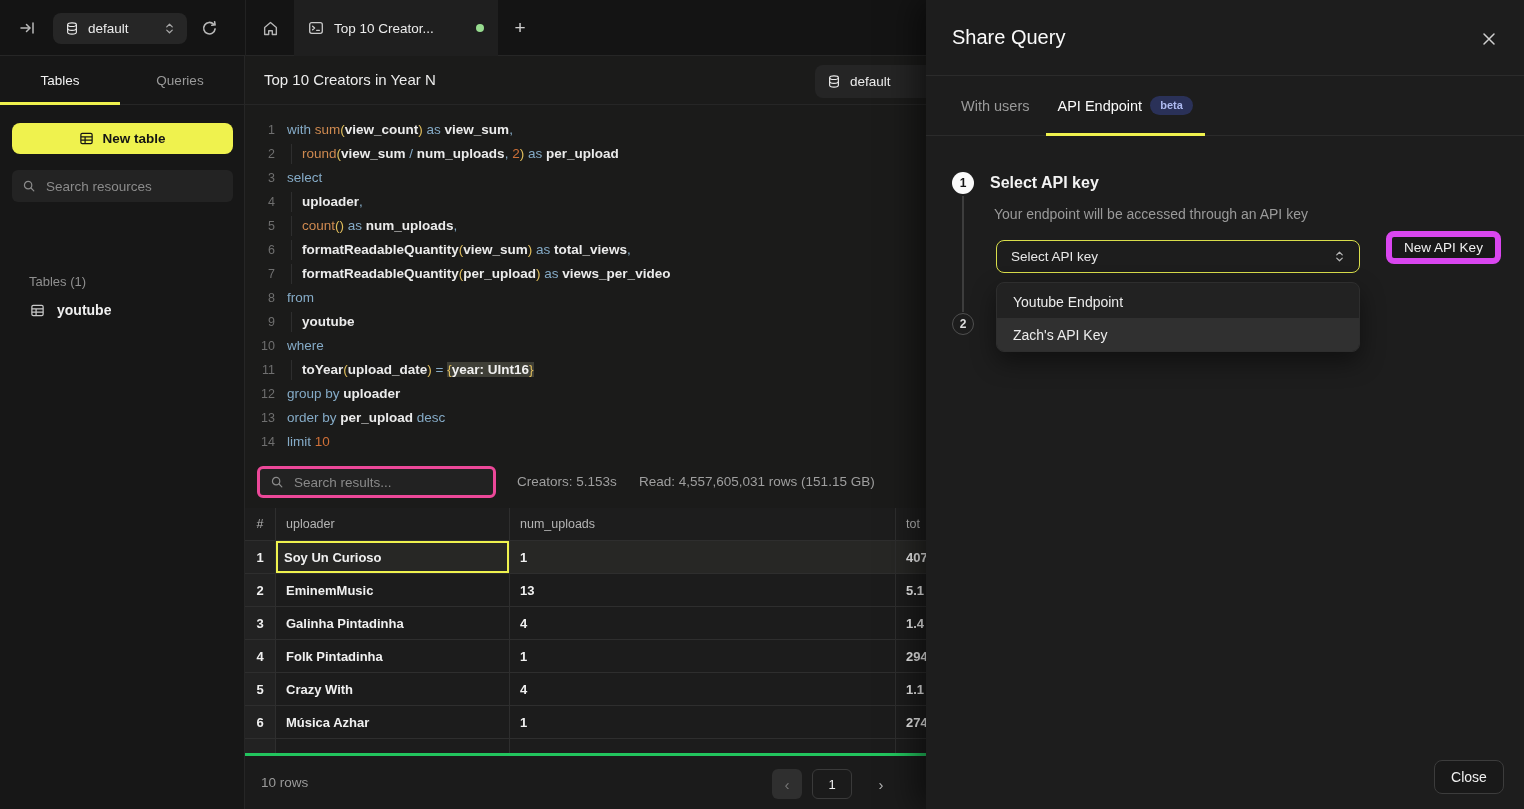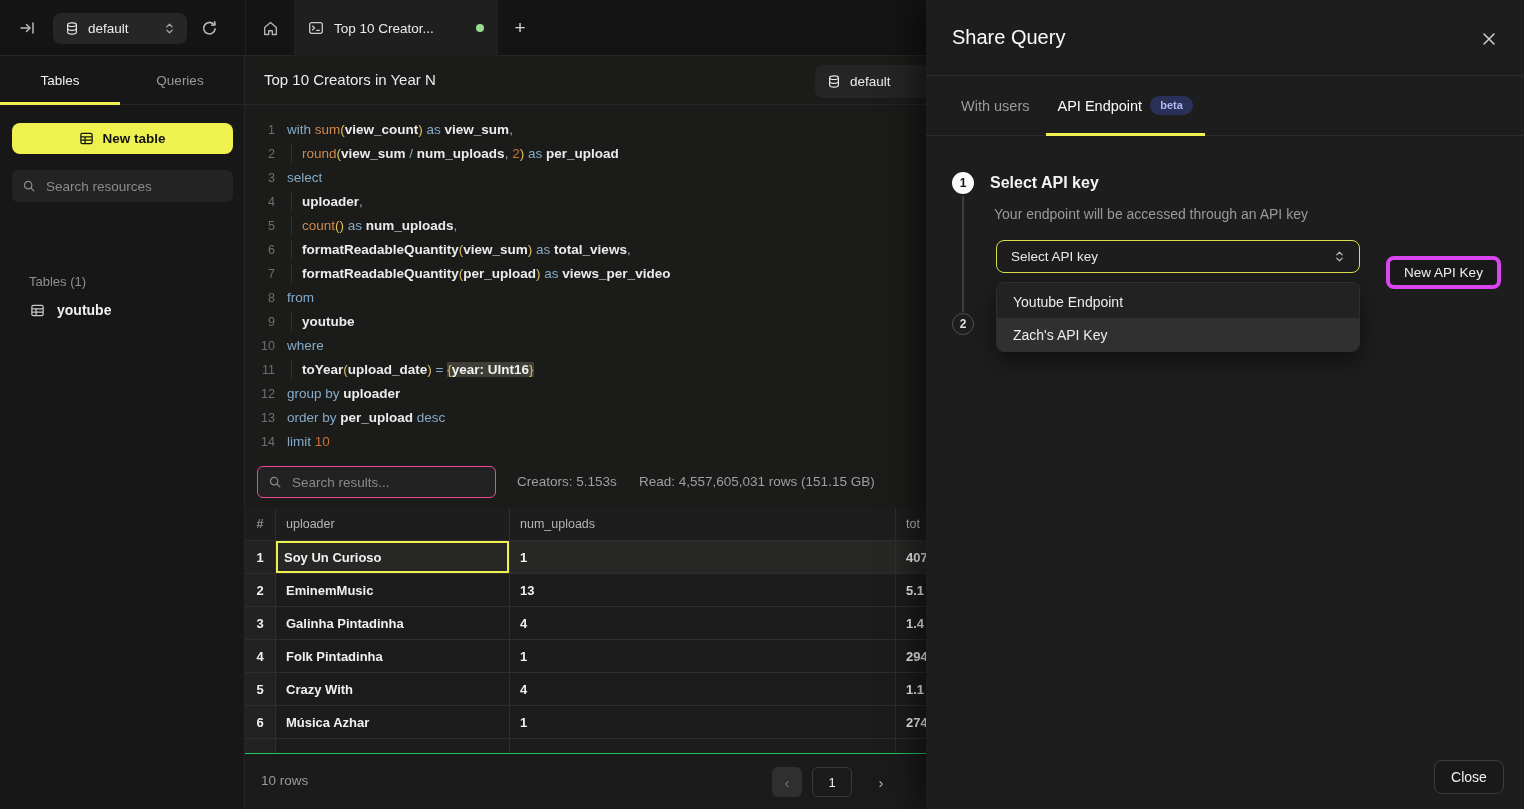--- a/index.html
+++ b/index.html
@@ -49,40 +49,40 @@
   .code{margin-left:12px;white-space:pre;position:relative;}
   .cl.indented .code::before{content:'';position:absolute;left:4px;top:2px;bottom:2px;width:1px;background:#2e2e2e;}
   .tk-kw{color:#85abc7;} .tk-fn{color:#cf8a50;} .tk-par{color:#dfbd5c;}
   .tk-num{color:#cf7038;} .tk-pun,.tk-op{color:#85abc7;}
   .tk-id{color:#ebebeb;font-weight:700;}
   .tk-pbr{color:#dfbd5c;background:#3f3f37;}
   .tk-ptx{color:#f0f0f0;font-weight:700;background:#3f3f37;}
 
   
   .results-toolbar{position:absolute;left:0;top:399px;right:0;height:53px;}
-  .res-search{position:absolute;left:12px;top:11px;width:239px;height:32px;background:#222;border:1px solid #ec4899;border-radius:6px;display:flex;align-items:center;gap:8px;padding:0 10px;color:#8a8a8a;}
+  .res-search{position:absolute;left:12px;top:11px;width:239px;height:32px;background:#222;border:3px solid #ec4899;border-radius:6px;display:flex;align-items:center;gap:8px;padding:0 10px;color:#8a8a8a;}
   .res-search input{background:none;border:none;outline:none;color:#d8d8d8;font-size:13.5px;width:100%;}
   .res-search input::placeholder{color:#8a8a8a;}
   .stat{position:absolute;top:19px;font-size:13.5px;color:#9f9f9f;white-space:nowrap;}
   .stat.elapsed{left:272px;} .stat.read{left:394px;}
 
   
   .grid{position:absolute;left:0;top:452px;right:0;height:245px;overflow:hidden;font-family:"DejaVu Sans Mono",monospace;}
   .g-row{display:flex;height:33px;border-bottom:1px solid #2e2e2e;background:#1c1c1c;}
   .g-row.hdr{background:#1d1d1d;color:#b5b5b5;font-size:12.5px;}
   .g-row.sel{background:#272725;}
   .gc{display:flex;align-items:center;padding:0 10px;border-right:1px solid #2e2e2e;overflow:hidden;white-space:nowrap;}
   .gc.num-col{width:31px;justify-content:center;padding:0;color:#9a9a9a;font-size:12.5px;background:#222;}
   .g-row.hdr .gc.num-col{background:#1d1d1d;color:#b5b5b5;}
   .gc.c-up{width:234px;} .gc.c-nu{width:386px;} .gc.c-tv{flex:1;border-right:none;}
   .g-row:not(.hdr) .gc{color:#f0f0f0;font-size:13px;font-weight:700;}
   .gc.selected{box-shadow:inset 0 0 0 2px var(--accent);padding-left:8px;}
 
   
-  .main-footer{position:absolute;left:0;bottom:0;right:0;height:56px;border-top:1px solid #22c55e;background:#1b1b1b;}
+  .main-footer{position:absolute;left:0;bottom:0;right:0;height:56px;border-top:3px solid #22c55e;background:#1b1b1b;}
   .rowcount{position:absolute;left:16px;top:19px;font-size:13.5px;color:#9a9a9a;}
   .pg-prev{position:absolute;left:527px;top:13px;width:30px;height:30px;background:#2f2f2f;border-radius:6px;color:#777;font-size:15px;}
   .pg-page{position:absolute;left:567px;top:13px;width:40px;height:30px;border:1px solid #3a3a3a;border-radius:6px;display:flex;align-items:center;justify-content:center;font-size:13px;color:#f0f0f0;cursor:pointer;}
   .pg-next{position:absolute;left:621px;top:13px;width:30px;height:30px;color:#b5b5b5;font-size:15px;}
 
   
   .panel{position:absolute;left:926px;top:0;width:598px;height:809px;background:#1d1d1d;z-index:50;box-shadow:-10px 0 30px rgba(0,0,0,.5);}
   .panel-header{position:absolute;left:0;top:0;right:0;height:76px;border-bottom:1px solid #2b2b2b;}
   .panel-title{position:absolute;left:26px;top:26px;font-size:20px;font-weight:400;color:#fafafa;}
   .panel-x{position:absolute;right:26px;top:30px;width:18px;height:18px;color:#cfcfcf;}
@@ -93,21 +93,21 @@
   .beta-badge{background:#2a3158;color:#aebaf0;font-size:11px;font-weight:700;border-radius:10px;padding:4px 10px;line-height:1;}
   .step-line{position:absolute;left:36px;top:196px;width:2px;height:116px;background:#3d3d3d;}
   .step-circle{position:absolute;left:26px;width:22px;height:22px;border-radius:50%;display:flex;align-items:center;justify-content:center;font-size:12px;font-weight:700;}
   .step-1{top:172px;background:#fafafa;color:#141414;}
   .step-2{top:313px;background:#1d1d1d;color:#dcdcdc;border:1.5px solid #4f4f4f;}
   .step-title{position:absolute;left:64px;top:174px;font-size:16px;font-weight:700;color:#f2f2f2;}
   .step-desc{position:absolute;left:68px;top:206px;font-size:14px;color:#9a9a9a;}
   .key-select{position:absolute;left:70px;top:240px;width:364px;height:33px;border:1px solid #d9de4b;border-radius:8px;background:#1d1d1d;display:flex;align-items:center;padding:0 14px;color:#e8e8e8;font-size:13.5px;cursor:pointer;}
   .key-select .val{flex:1;text-align:left;}
   .key-select .ud{color:#b5b5b5;}
-  .new-key-btn{position:absolute;left:460px;top:256px;width:115px;height:33px;background:#191919;border:4px solid #d946ef;border-radius:8px;color:#f0f0f0;font-size:13.5px;cursor:pointer;}
+  .new-key-btn{position:absolute;left:460px;top:231px;width:115px;height:33px;background:#191919;border:6px solid #d946ef;border-radius:8px;color:#f0f0f0;font-size:13.5px;cursor:pointer;}
   .key-menu{position:absolute;left:70px;top:282px;width:364px;height:70px;background:#222;border:1px solid #2e2e2e;border-radius:8px;box-shadow:0 10px 24px rgba(0,0,0,.45);overflow:hidden;padding:2px 0;}
   .key-opt{height:33px;display:flex;align-items:center;padding:0 16px;font-size:14px;color:#ececec;cursor:pointer;}
   .key-opt.hl{background:#303030;}
   .panel-close{position:absolute;right:20px;bottom:15px;width:70px;height:34px;background:#191919;border:1px solid #3c3c3c;border-radius:8px;color:#f0f0f0;font-size:14px;cursor:pointer;}
   svg{display:block;}
 </style>
 </head>
 <body>
 
 <div class="app">

